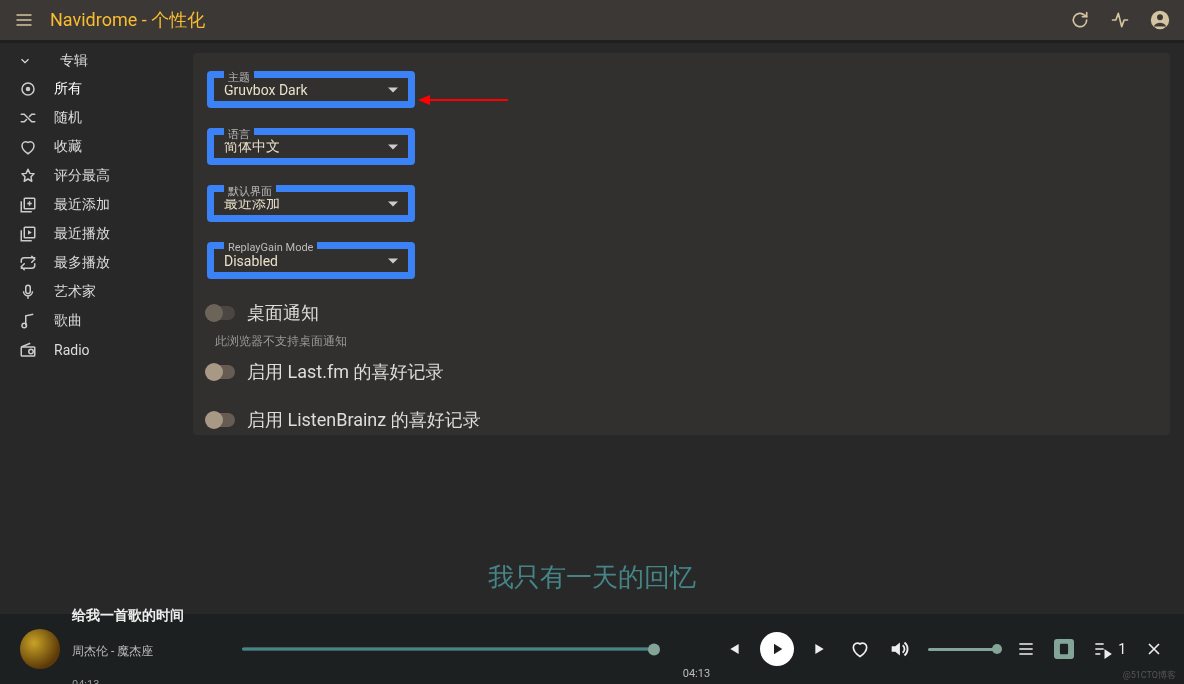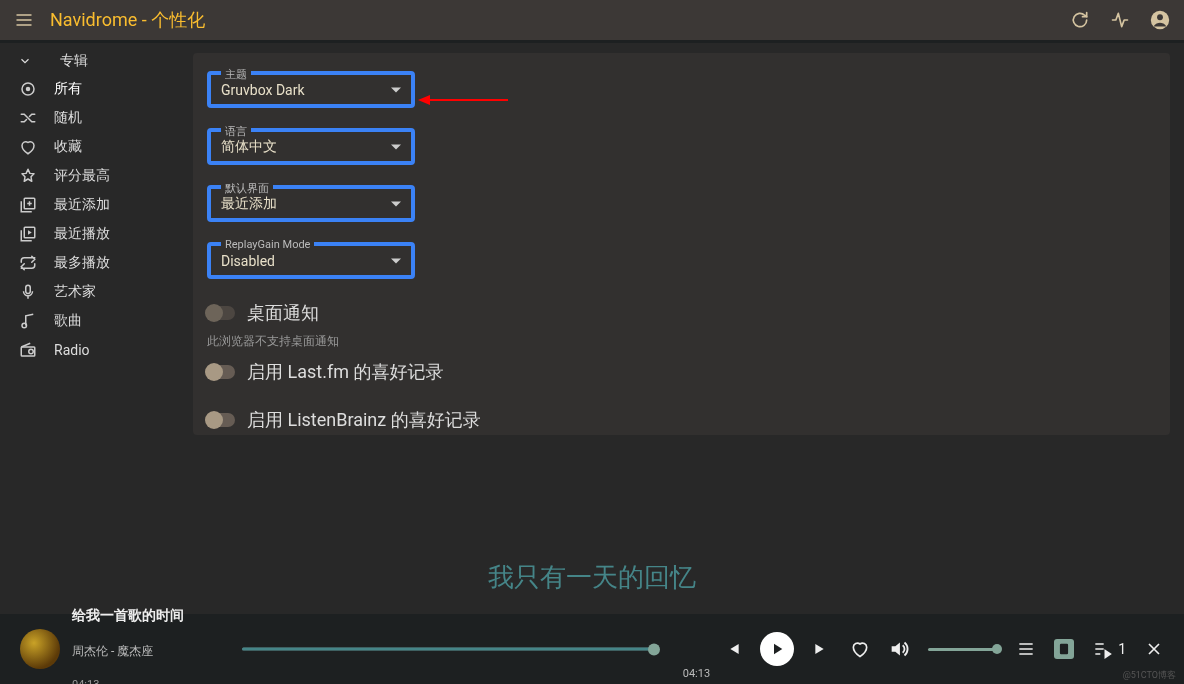--- a/index.html
+++ b/index.html
@@ -10,29 +10,29 @@
 .appbar .icon-btn{width:28px;height:28px;display:flex;align-items:center;justify-content:center;color:#d5c4a1;cursor:pointer}
 .subbar{height:3px;background:#1d2021}
 .main{display:flex;height:541px}
 .sidebar{width:197px;padding:4px 0;color:#ddd}
 .side-row{height:29px;display:flex;align-items:center;padding:0 10px 0 18px;gap:16px;font-size:14px;color:#ddd;cursor:pointer}
 .side-row .glyph{width:20px;display:flex;justify-content:center;color:#ccc}
 .side-row.active .rlabel{color:#fff}
 .side-head{height:27px;display:flex;align-items:center;gap:28px;padding:0 10px 0 18px;font-size:14px;color:#ddd;cursor:pointer}
 .content{flex:1;padding:10px 14px 14px 0}
 .card{background:#32302f;border-radius:4px;padding:18px 14px 22px 14px;width:977px;height:382px;position:relative}
-.field{position:relative;width:208px;height:37px;border:4px solid #3b82f6;border-radius:4px;margin-bottom:20px;display:flex;align-items:center;padding:0 10px;cursor:pointer}
+.field{position:relative;width:208px;height:37px;border:7px solid #3b82f6;border-radius:4px;margin-bottom:20px;display:flex;align-items:center;padding:0 10px;cursor:pointer}
 .field .flabel{position:absolute;top:-8px;left:10px;background:#32302f;padding:0 4px;font-size:11px;color:#bbb}
 .field .fval{font-size:14px;color:#e8e0c9}
 .field .caret{position:absolute;right:10px;top:50%;transform:translateY(-50%);width:0;height:0;border-left:5px solid transparent;border-right:5px solid transparent;border-top:5px solid #ccc}
 .toggle-row{display:flex;align-items:center;gap:12px;height:28px;font-size:18px;color:#ddd}
 .toggle{width:28px;height:14px;background:#665c54;border-radius:8px;position:relative;cursor:pointer}
 .toggle::after{content:"";position:absolute;left:-2px;top:-2px;width:18px;height:18px;background:#a89984;border-radius:50%}
 .toggle.disabled{opacity:.5}
-.helper{font-size:12px;color:#999;margin:6px 0 8px 0}
+.helper{font-size:12px;color:#999;margin:6px 0 8px 8px}
 .arrow{position:absolute;left:418px;top:90px;pointer-events:none}
 .lyric{position:absolute;left:0;right:0;top:560px;text-align:center;font-size:26px;color:#458588}
 .player{position:absolute;left:0;right:0;bottom:0;height:70px;background:#1d2021;display:flex;align-items:center;padding:0 20px;gap:12px}
 .cover{width:40px;height:40px;border-radius:50%;background:radial-gradient(circle at 35% 35%,#c9a227,#5c3a08 70%)}
 .meta{display:flex;flex-direction:column;gap:18px;min-width:150px}
 .meta .t1{font-size:14px;color:#eee;font-weight:600}
 .meta .t2{font-size:12px;color:#bbb}
 .meta .t3{font-size:11px;color:#999}
 .progress-wrap{flex:1;position:relative;height:8px;margin:0 8px}
 .progress-track{position:absolute;left:0;right:0;top:50%;height:3px;background:#555;border-radius:2px;transform:translateY(-50%)}

